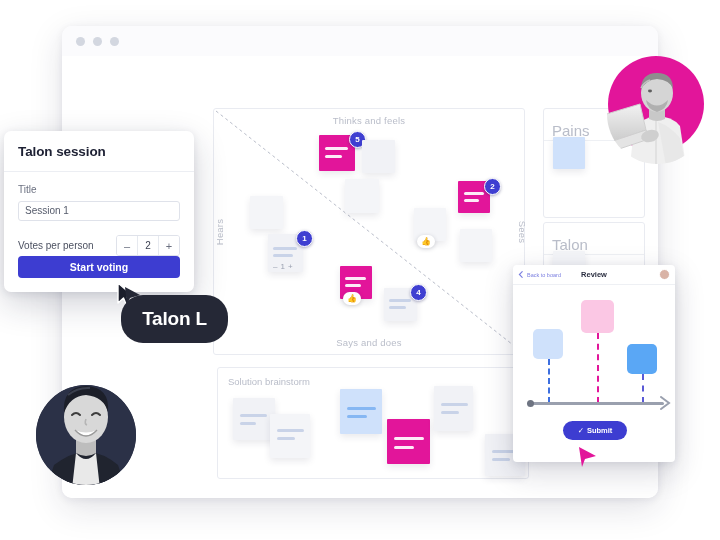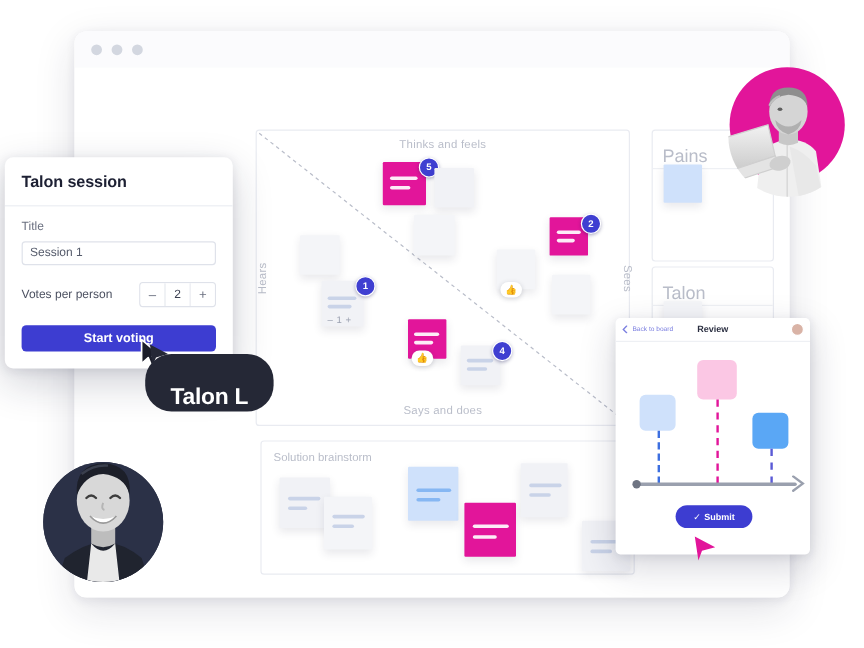--- a/index.html
+++ b/index.html
@@ -107,32 +107,32 @@
   .vote-row{display:flex;align-items:center;margin-top:14px;gap:17px;}
   .vote-lbl{font-size:10px;color:#4c5161;flex:1;}
   .spin{display:flex;border:1px solid #dfe2ea;border-radius:3px;overflow:hidden;height:19px;}
   .spin>div{
     width:20px;display:flex;align-items:center;justify-content:center;
     font-size:11px;color:#6b7080;background:#fff;
   }
   .spin .mid{border-left:1px solid #e6e9ef;border-right:1px solid #e6e9ef;
     color:#3a3f50;font-size:10px;}
   .btn-primary{
-    margin-top:15px;width:100%;height:22px;border:0;border-radius:4px;
+    width:100%;height:22px;border:0;border-radius:4px;
     background:#3d3dd1;color:#fff;font-size:10.5px;font-weight:bold;
     font-family:inherit;cursor:pointer;
   }
 
   
   .cursor{position:absolute;left:116px;top:282px;width:22px;height:26px;}
 
   
   .pill{
     position:absolute;border-radius:22px;color:#fff;
-    display:flex;align-items:flex-end;justify-content:center;
+    display:flex;align-items:center;justify-content:center;
     font-weight:bold;letter-spacing:-.2px;
   }
   .pill.dark{left:121px;top:295px;width:107px;height:48px;background:#252836;font-size:19px;}
   .pill.magenta{left:580px;top:458px;width:113px;height:45px;background:#e2159a;font-size:18px;}
   .ptr{position:absolute;width:0;height:0;}
 
   
   .av-wrap{position:absolute;}
   .av-circle{position:absolute;border-radius:50%;}
 

